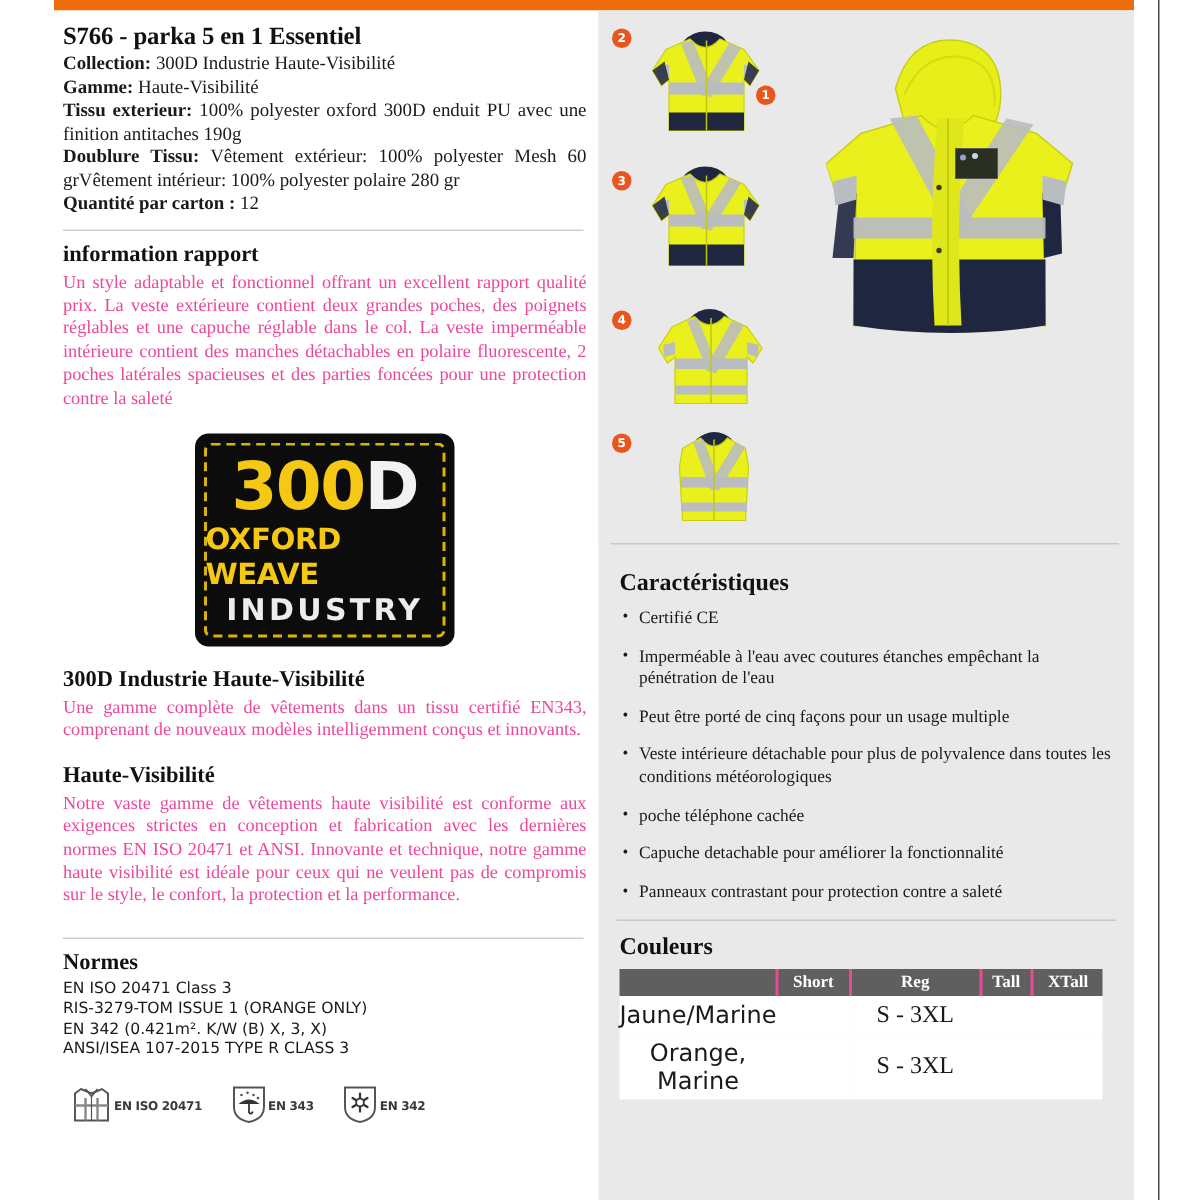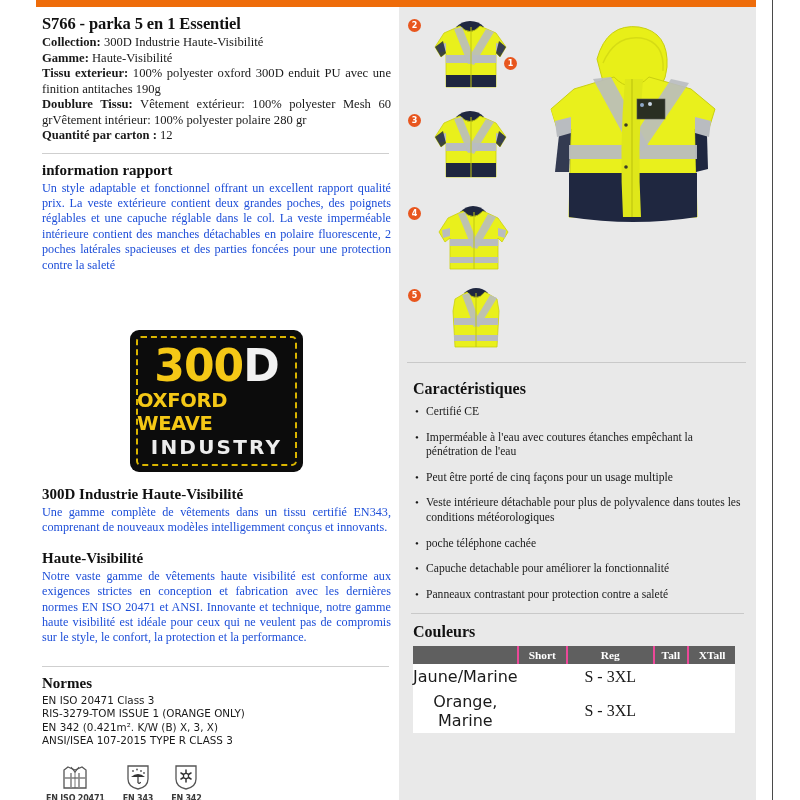--- a/index.html
+++ b/index.html
@@ -42,37 +42,36 @@
   }
   .spec-line b { font-weight: bold; }
   .divider {
     height: 1px; background: #cfcfcf; margin: 9px 2px 8px 0;
   }
   .sec-head {
     font-size: 15px; font-weight: bold; color: #111;
     margin: 0 0 2px 0;
   }
   .body-text {
-    font-size: 12.2px; color: #1d4ed8; line-height: 15.4px;
+    font-size: 12.2px; color: #ec4899; line-height: 15.4px;
     text-align: justify; margin: 0;
   }
 
   
   .logo-wrap { display: flex; justify-content: center; margin: 16px 0 14px 0; }
   .logo-box {
     width: 173px; height: 142px;
     background: #0c0c0c;
     border-radius: 9px;
     box-sizing: border-box;
     padding: 9px 7px;
     display: flex; flex-direction: column;
     align-items: center; justify-content: center;
     position: relative;
     font-family: "DejaVu Sans", sans-serif;
-    margin-top: 41px;
   }
   .logo-dash {
     position: absolute; top: 6px; left: 6px; right: 6px; bottom: 6px;
     border: 2px dashed #d9b400; border-radius: 5px;
   }
   .logo-300d {
     font-size: 44px; font-weight: bold; line-height: 44px;
     letter-spacing: -1px; color: #f5c816; z-index: 2;
   }
   .logo-300d .d { color: #f2f2f2; }
@@ -84,21 +83,21 @@
   .logo-industry {
     font-size: 20px; font-weight: bold; line-height: 20px;
     color: #ededed; letter-spacing: 2.2px; z-index: 2;
     margin-top: 2px;
   }
 
   
   .norme-list { font-size: 10.4px; line-height: 13.4px; color: #1a1a1a;
     font-family: "DejaVu Sans", sans-serif; margin-top: 2px; }
   .pictos { display: flex; gap: 18px; margin-top: 16px; padding-left: 4px; }
-  .picto { display: flex; flex-direction: column; align-items: center; }
+  .picto { display: flex; flex-direction: row; align-items: center; }
   .picto-label {
     font-size: 8px; font-weight: bold; color: #3a3a3a; margin-top: 3px;
     font-family: "DejaVu Sans", sans-serif; letter-spacing: -0.2px;
     white-space: nowrap;
   }
 
   
   .right-col {
     position: absolute; top: 7px; left: 399px;
     width: 357px; height: 793px;

